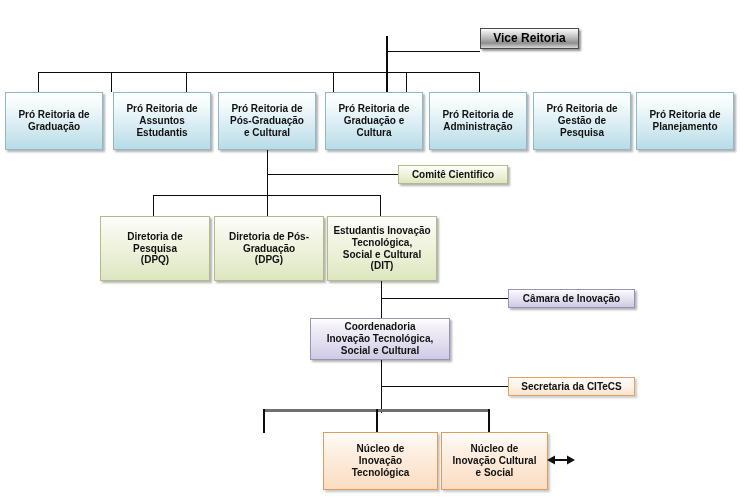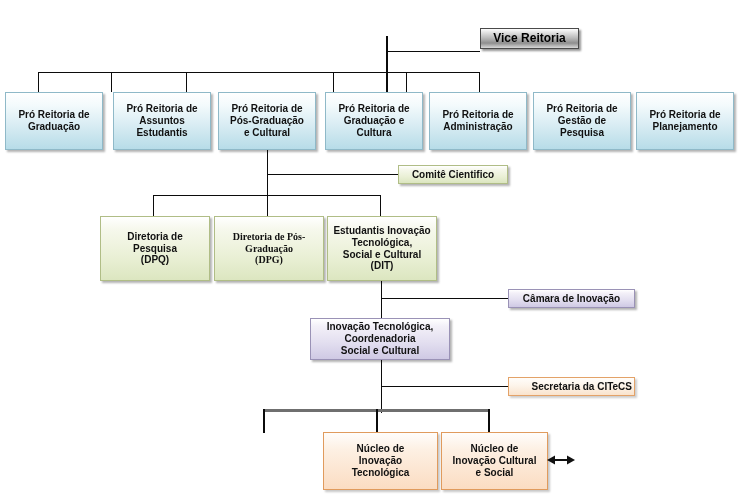--- a/index.html
+++ b/index.html
@@ -193,21 +193,21 @@
     <span class="lbl ml">
         <span style="display:block">Diretoria de</span>
         <span style="display:block">Pesquisa</span>
         <span style="display:block">(DPQ)</span>
       </span>
   </div>
 
   <div class="node green" style="left:398px;top:165px;width:110px;height:19px;font-size:10px;">
     <span class="lbl">Comitê Cientifico</span>
   </div>
-  <div class="node green" style="left:214px;top:216px;width:110px;height:65px;font-size:10px;font-family:Liberation Serif, serif;">
+  <div class="node green" style="left:214px;top:216px;width:110px;height:65px;font-size:10px;">
     <span class="lbl ml">
         <span style="display:block">Diretoria de Pós-</span>
         <span style="display:block">Graduação</span>
         <span style="display:block">(DPG)</span>
       </span>
   </div>
   <div class="node green" style="left:327px;top:216px;width:110px;height:65px;font-size:10px;">
     <span class="lbl ml">
         <span style="display:block">Estudantis Inovação</span>
         <span style="display:block">Tecnológica,</span>
@@ -215,27 +215,27 @@
         <span style="display:block">(DIT)</span>
       </span>
   </div>
 
   <div class="node purple" style="left:508px;top:289px;width:127px;height:19px;font-size:10px;">
     <span class="lbl">Câmara de Inovação</span>
   </div>
 
   <div class="node purple" style="left:310px;top:318px;width:140px;height:42px;font-size:10px;">
     <span class="lbl ml">
+        <span style="display:block">Coordenadoria</span>
         <span style="display:block">Inovação Tecnológica,</span>
-        <span style="display:block">Coordenadoria</span>
         <span style="display:block">Social e Cultural</span>
       </span>
   </div>
 
-  <div class="node orange-lite" style="left:508px;top:377px;width:127px;height:19px;font-size:10px;text-align:right;">
+  <div class="node orange-lite" style="left:508px;top:377px;width:127px;height:19px;font-size:10px;">
     <span class="lbl">Secretaria da CITeCS</span>
   </div>
 
   <div class="node orange" style="left:323px;top:432px;width:115px;height:58px;font-size:10px;">
     <span class="lbl ml">
         <span style="display:block">Núcleo de</span>
         <span style="display:block">Inovação</span>
         <span style="display:block">Tecnológica</span>
       </span>
   </div>

